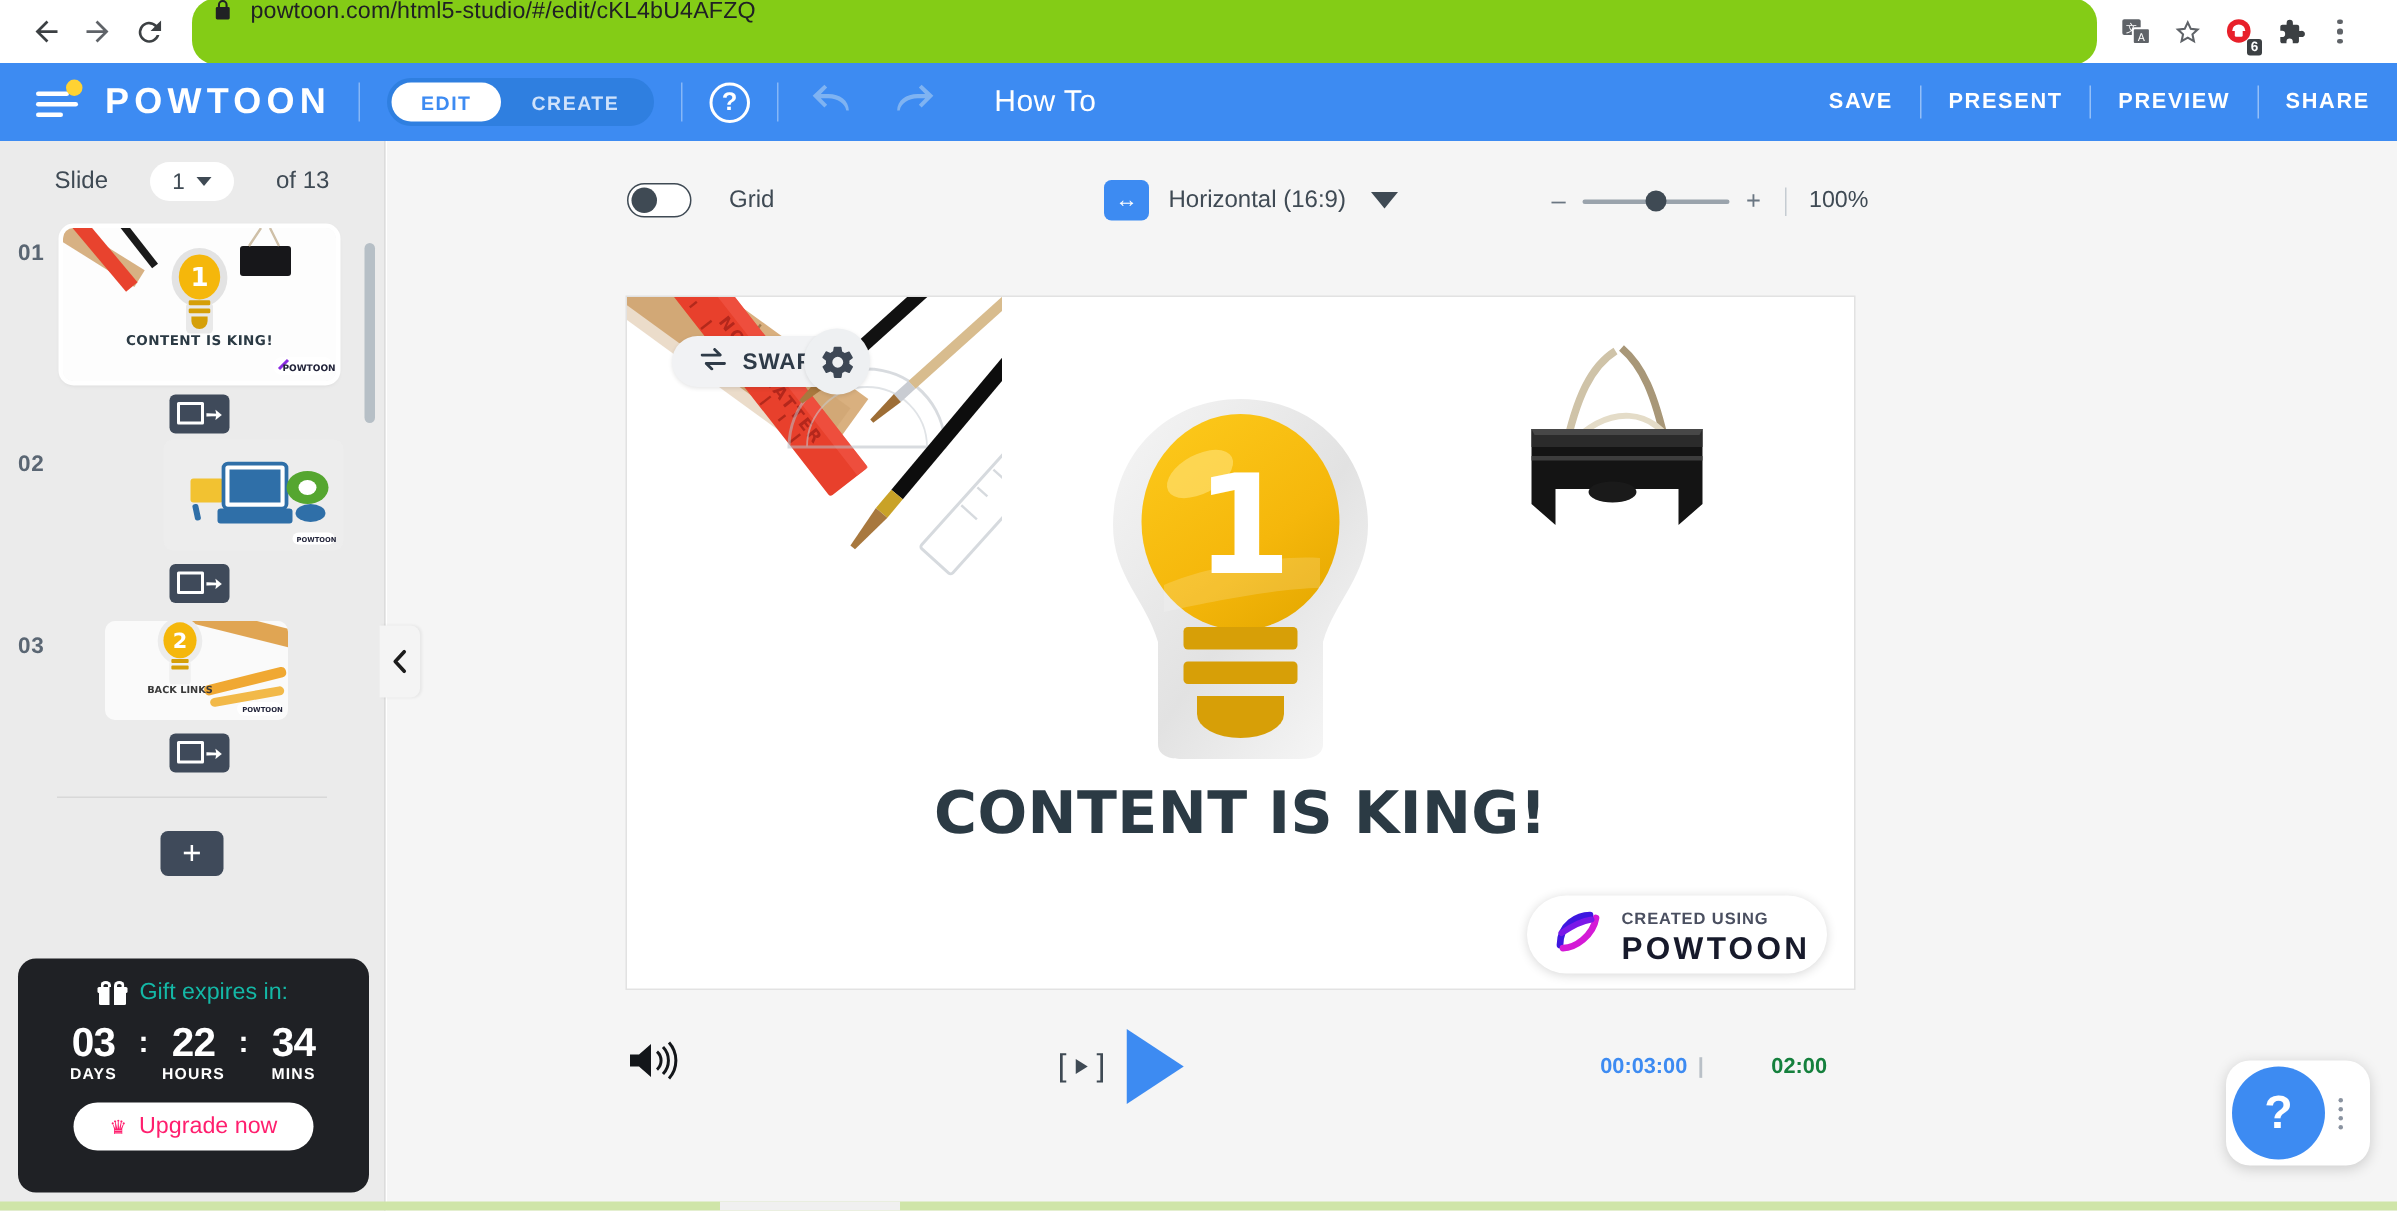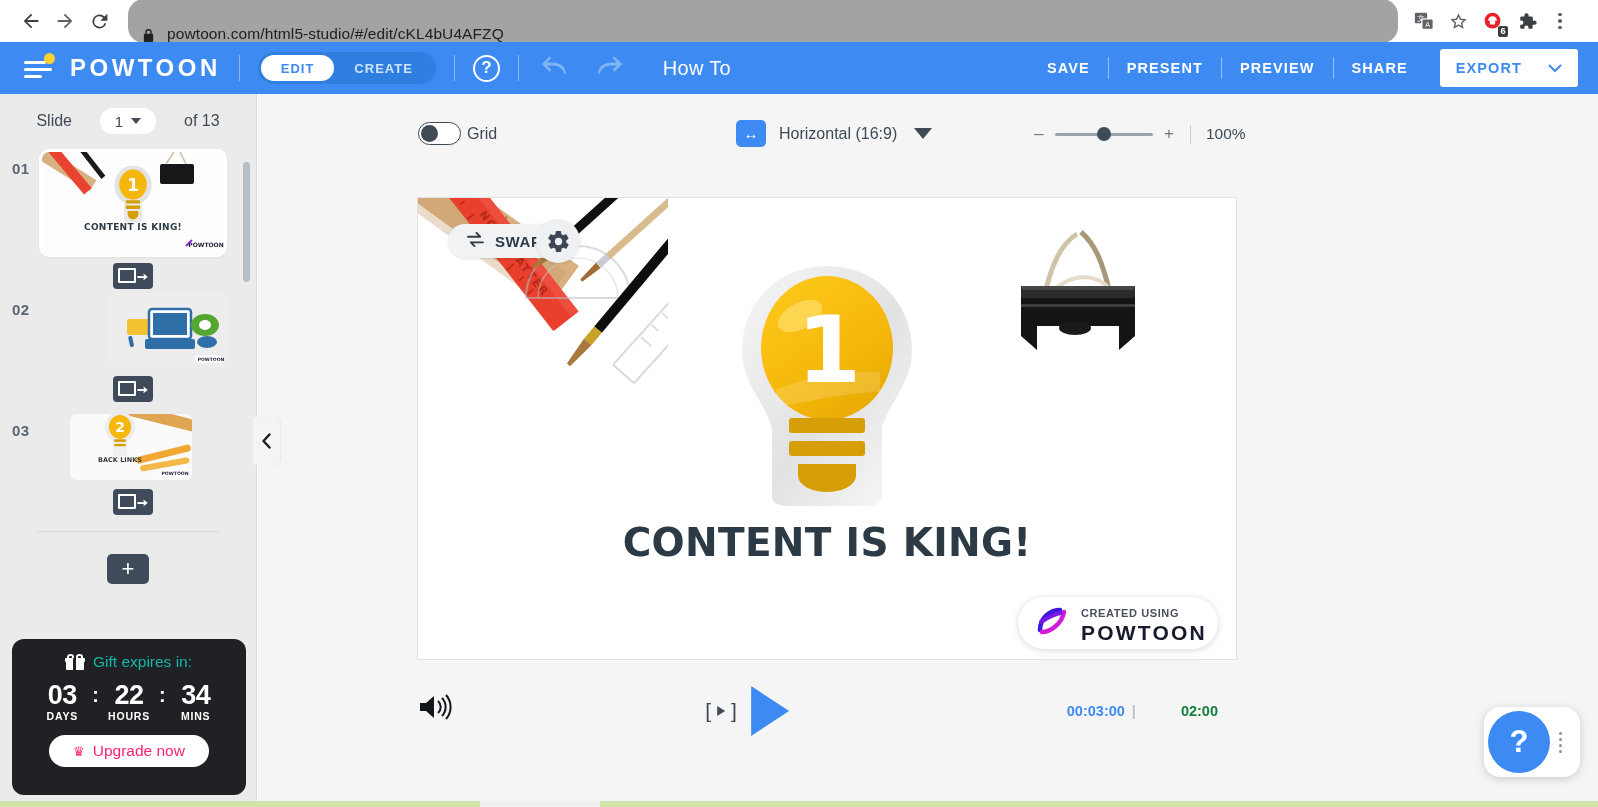--- a/index.html
+++ b/index.html
@@ -14,21 +14,21 @@
     position: absolute; left: 0; top: 0; width: 1598px; height: 42px;
     background: #ffffff; display: flex; align-items: center; padding: 0 14px;
   }
   .nav-btn {
     width: 34px; height: 34px; display: flex; align-items: center; justify-content: center;
     color: #3c4043; flex: none;
   }
   .nav-btn svg { display: block; }
   .omnibox {
     flex: 1 1 auto; height: 44px; margin-left: 12px; margin-right: 10px;
-    background: #a3a3a3; border-radius: 16px; display: flex; align-items: flex-end;
+    background: #84cc16; border-radius: 16px; display: flex; align-items: flex-start;
     padding: 0 14px; max-width: 1270px;
   }
   .lock-icon { margin-right: 12px; display: flex; align-items: center; }
   .url-text {
     font-size: 15.5px; color: #202124; letter-spacing: 0.1px;
     white-space: nowrap; overflow: hidden;
   }
   .chrome-icons { display: flex; align-items: center; gap: 2px; }
   .chrome-icon {
     width: 32px; height: 32px; display: flex; align-items: center; justify-content: center;
@@ -187,21 +187,21 @@
 
   
   .main {
     position: absolute; left: 258px; top: 94px; right: 0; bottom: 0;
     background: #f5f5f5;
   }
   .canvas-toolbar {
     position: absolute; left: 0; top: 0; width: 100%; height: 54px;
   }
   .grid-toggle-wrap {
-    position: absolute; left: 160px; top: 28px; display: flex; align-items: center; gap: 6px;
+    position: absolute; left: 160px; top: 28px; display: flex; align-items: center; gap: 25px;
     cursor: pointer;
   }
   .pill {
     width: 43px; height: 23px; border-radius: 12px; background: #fff;
     border: 1.6px solid #3f4a54; position: relative;
   }
   .pill .knob {
     position: absolute; left: 2px; top: 2px; width: 17px; height: 17px; border-radius: 50%;
     background: #3f4a54;
   }
@@ -401,26 +401,20 @@
   </div>
   <div class="doc-title">How To</div>
   <div class="hdr-actions">
     <div class="hdr-action">SAVE</div>
     <div class="hdr-divider"></div>
     <div class="hdr-action">PRESENT</div>
     <div class="hdr-divider"></div>
     <div class="hdr-action">PREVIEW</div>
     <div class="hdr-divider"></div>
     <div class="hdr-action">SHARE</div>
-    <div class="export-btn">
-      <span>EXPORT</span>
-      <svg width="14" height="9" viewBox="0 0 14 9">
-          <path d="M1 1l6 6 6-6" stroke="#3d8bf2" stroke-width="2" fill="none"></path>
-        </svg>
-    </div>
   </div>
 </div>
 
 <div class="sidebar">
   <div class="slide-selector">
     <span>Slide</span>
     <span class="slide-num-box">
       <span>1</span>
       <span class="caret-down"></span>
     </span>

